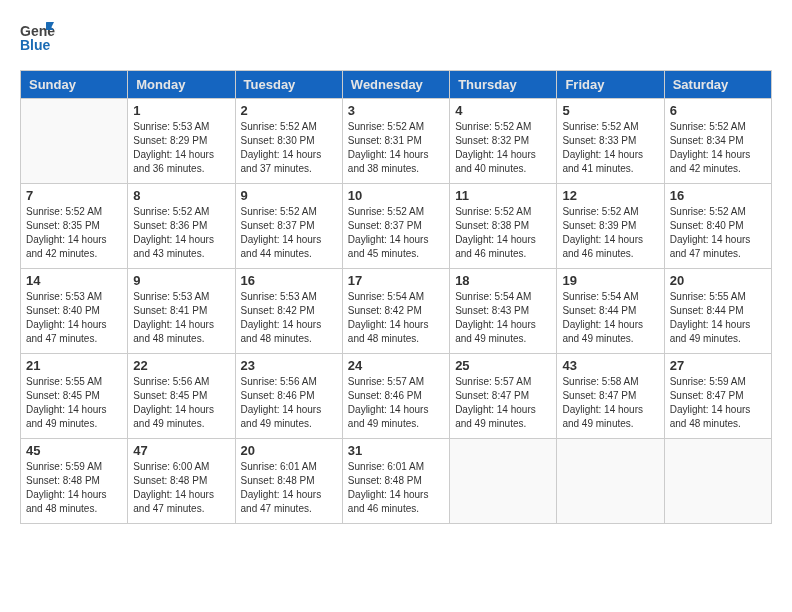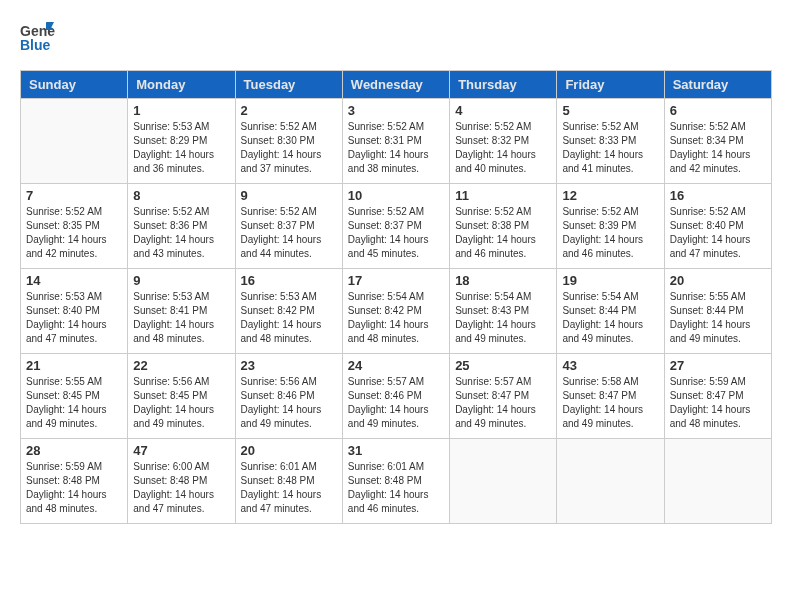--- a/index.html
+++ b/index.html
@@ -216,21 +216,21 @@
           <span class="day-number">43</span>
           <div class="day-info">Sunrise: 5:58 AM<br>Sunset: 8:47 PM<br>Daylight: 14 hours<br>and 49 minutes.</div>
         </td>
         <td>
           <span class="day-number">27</span>
           <div class="day-info">Sunrise: 5:59 AM<br>Sunset: 8:47 PM<br>Daylight: 14 hours<br>and 48 minutes.</div>
         </td>
       </tr>
       <tr>
         <td>
-          <span class="day-number">28</span>
+          <span class="day-number">45</span>
           <div class="day-info">Sunrise: 5:59 AM<br>Sunset: 8:48 PM<br>Daylight: 14 hours<br>and 48 minutes.</div>
         </td>
         <td>
           <span class="day-number">47</span>
           <div class="day-info">Sunrise: 6:00 AM<br>Sunset: 8:48 PM<br>Daylight: 14 hours<br>and 47 minutes.</div>
         </td>
         <td>
           <span class="day-number">20</span>
           <div class="day-info">Sunrise: 6:01 AM<br>Sunset: 8:48 PM<br>Daylight: 14 hours<br>and 47 minutes.</div>
         </td>

